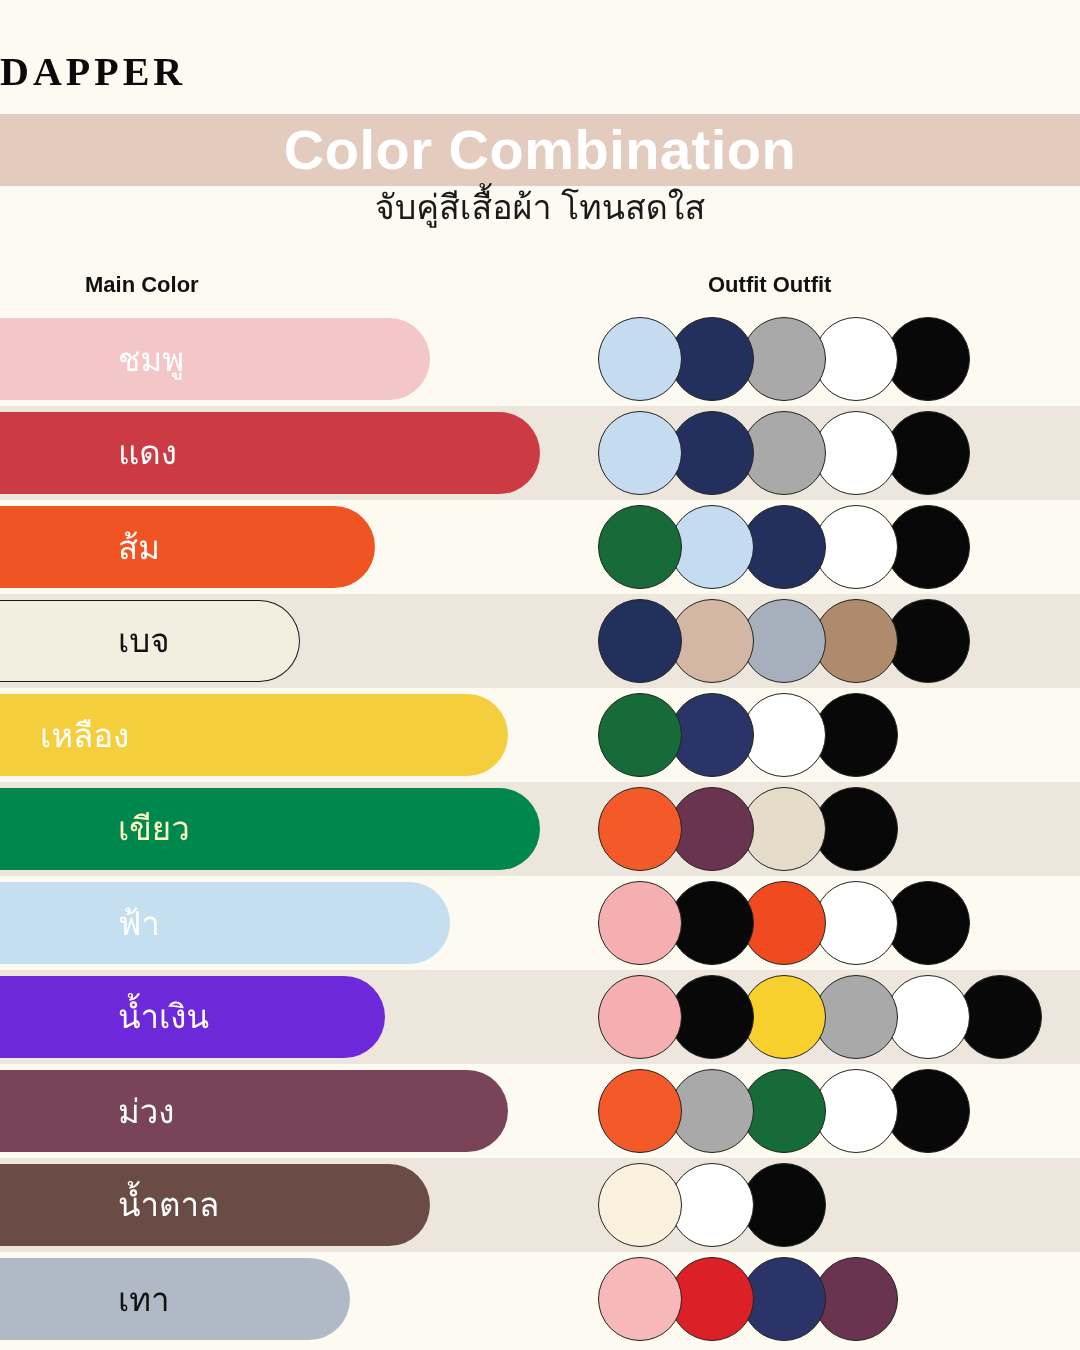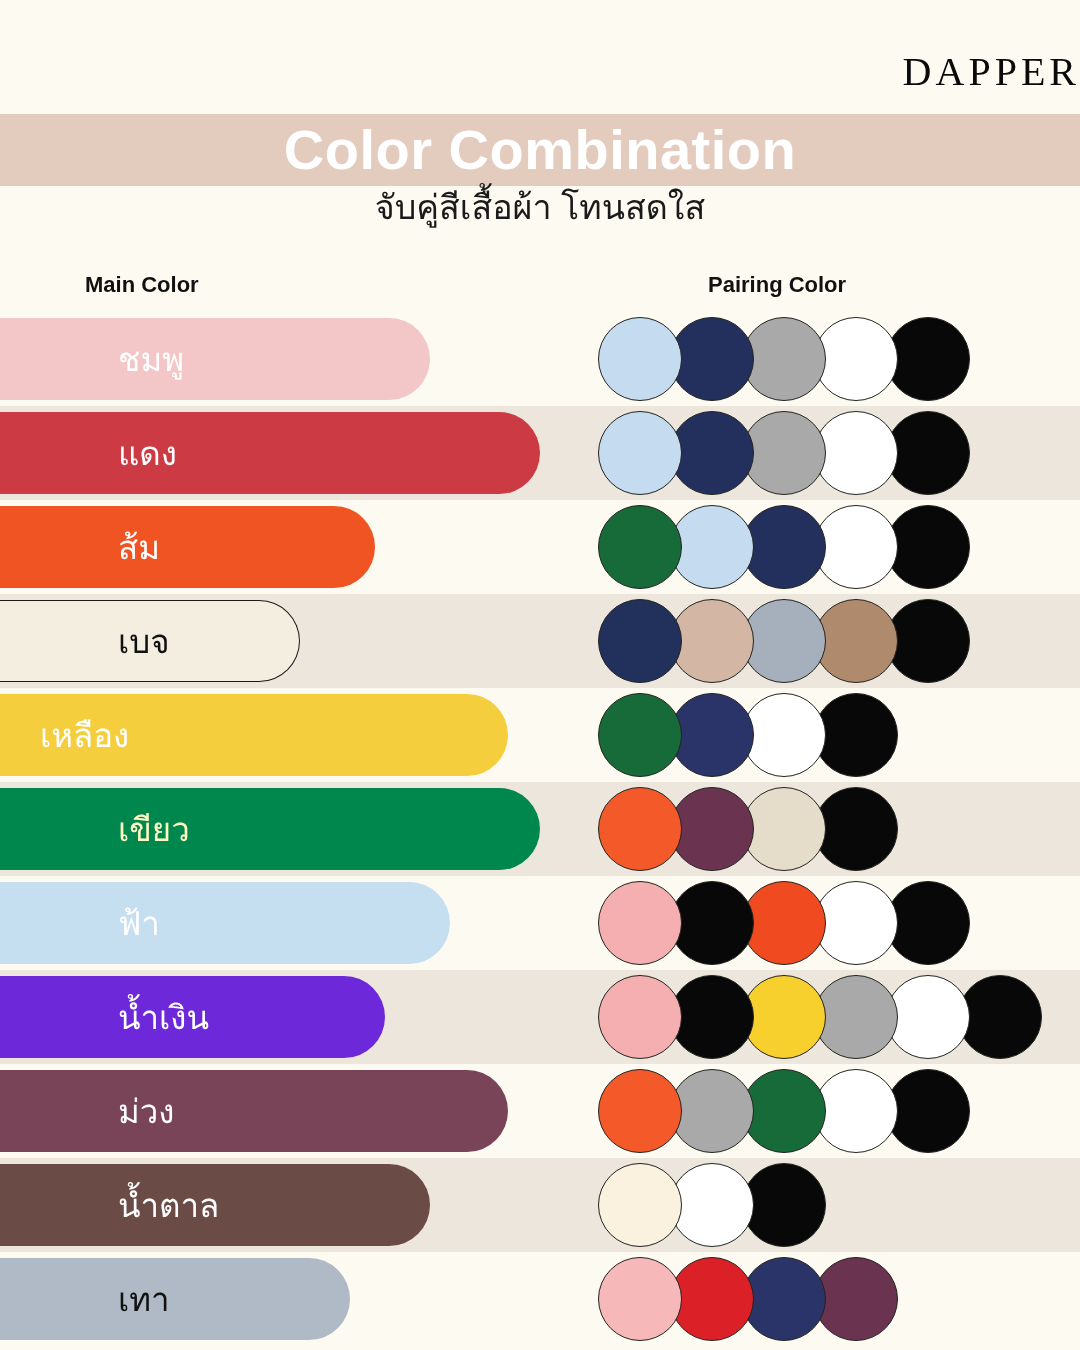--- a/index.html
+++ b/index.html
@@ -7,27 +7,26 @@
   body {
     font-family: "Liberation Sans", "DejaVu Sans", sans-serif;
     background:#FDFAF1;
     position:relative;
     overflow:hidden;
   }
 
   
   .brand {
     position:absolute; top:48px; left:0; width:1080px;
-    text-align:right;
+    text-align:left;
     font-family:"Liberation Serif","DejaVu Serif",serif;
-    font-weight:400;
+    font-weight:700;
     font-size:40px;
     letter-spacing:4px;
     color:#0A0A0A;
-    padding-left:24px;
   }
   .title-band {
     position:absolute; top:114px; left:0;
     width:1080px; height:72px;
     background:#E3CCBE;
   }
   .title-band .title {
     width:100%; text-align:center;
     font-size:56px; font-weight:700;
     color:#FFFFFF;
@@ -55,21 +54,21 @@
   
   #rows {
     position:absolute; top:312px; left:0;
     width:945px; height:1038px;
   }
   .row {
     position:relative;
     width:1080px;
     height:94px;
   }
-  .row.alt { background:#EDE6DC; }
+  .row.alt { background:#EDE6DC;font-family:Liberation Serif, serif; }
   .row.plain { background:#FDFAF1; }
 
   .bar {
     position:absolute;
     left:0; top:6px;
     height:82px;
     border-top-right-radius:41px;
     border-bottom-right-radius:41px;
     display:flex;
     align-items:center;
@@ -106,21 +105,21 @@
 
 <div class="brand">DAPPER</div>
 
 <div class="title-band">
   <div class="title">Color Combination</div>
 </div>
 
 <div class="subtitle">จับคู่สีเสื้อผ้า โทนสดใส</div>
 
 <div class="col-head main">Main Color</div>
-<div class="col-head pair">Pairing Color</div>
+<div class="col-head pair">Outfit Outfit</div>
 
 <div id="rows">
     <div class="row plain">
       <div class="bar" style="width: 430px; background: rgb(243, 198, 199);">
         <div class="bar-label" style="color: rgb(255, 255, 255);">ชมพู</div>
       </div>
       <div class="swatches">
         <div class="dot" style="background: rgb(197, 220, 240); z-index: 20;"></div>
         <div class="dot" style="background: rgb(35, 48, 94); z-index: 19;"></div>
         <div class="dot" style="background: rgb(169, 169, 169); z-index: 18;"></div>

